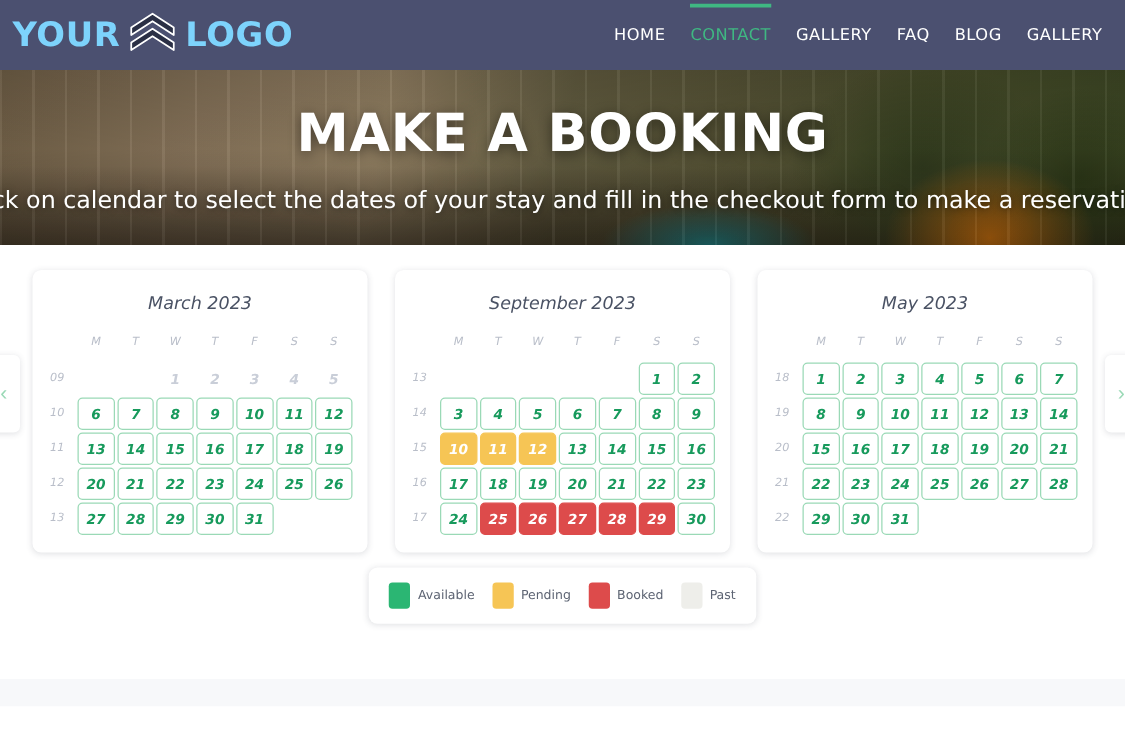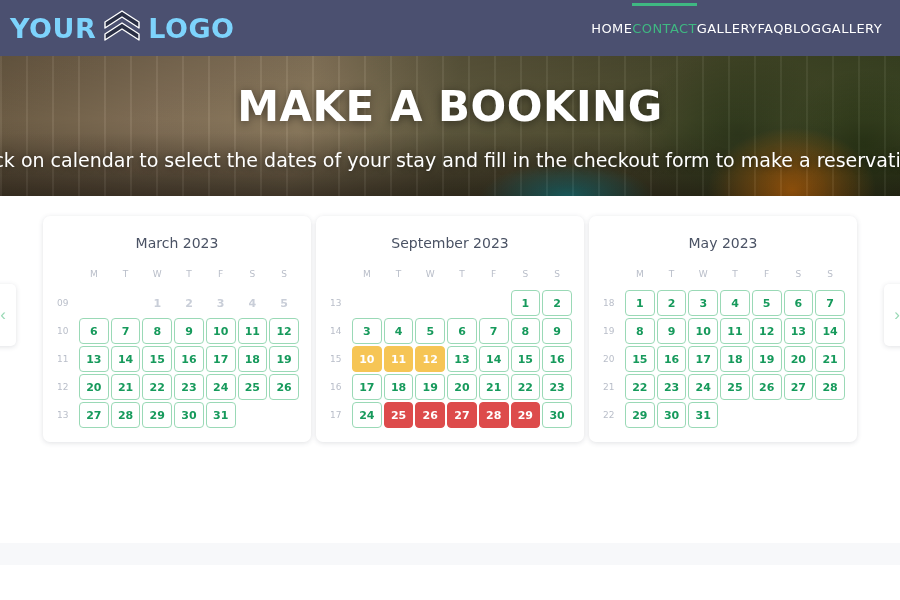--- a/index.html
+++ b/index.html
@@ -34,20 +34,21 @@
     font-family: "DejaVu Sans", sans-serif;
   }
   .logo-mark {
     width: 44px; height: 40px;
     display: flex; align-items: center; justify-content: center;
     margin: 0 2px;
   }
   .main-nav {
     display: flex;
     align-items: center;
+    gap: 20px;
   }
   .nav-item {
     color: #ffffff;
     font-size: 13px;
     letter-spacing: 0.4px;
     text-decoration: none;
     position: relative;
     padding: 4px 0;
     cursor: pointer;
     font-family: "DejaVu Sans", sans-serif;
@@ -116,22 +117,23 @@
   
   .booking-area {
     position: relative;
     height: 347px;
     background: #ffffff;
     padding-top: 20px;
   }
   .calendars {
     display: flex;
     justify-content: center;
-    gap: 5px;
+    gap: 22px;
     padding: 0 20px;
+    font-style: italic;
   }
   .cal-card {
     width: 268px;
     background: #ffffff;
     border-radius: 7px;
     box-shadow: 0 1px 5px rgba(60,70,90,.16);
     padding: 14px 10px 12px 10px;
   }
   .cal-title {
     text-align: center;
@@ -473,15 +475,35 @@
               <td class="d-empty"></td>
               <td class="d-empty"></td>
               <td class="d-empty"></td>
               <td class="d-empty"></td>
             </tr>
           </tbody>
         </table>
       </div>
     </div>
 
+  <div class="legend-wrap">
+    <div class="legend" id="legend">
+        <div class="legend-item">
+          <span class="swatch" style="background: rgb(43, 182, 115);"></span>
+          <span class="legend-label">Available</span>
+        </div>
+        <div class="legend-item">
+          <span class="swatch" style="background: rgb(246, 197, 85);"></span>
+          <span class="legend-label">Pending</span>
+        </div>
+        <div class="legend-item">
+          <span class="swatch" style="background: rgb(221, 75, 75);"></span>
+          <span class="legend-label">Booked</span>
+        </div>
+        <div class="legend-item">
+          <span class="swatch" style="background: rgb(238, 238, 234);"></span>
+          <span class="legend-label">Past</span>
+        </div>
+      </div>
+  </div>
 </section>
 
 <footer class="site-footer"></footer>
 
 </body></html>

